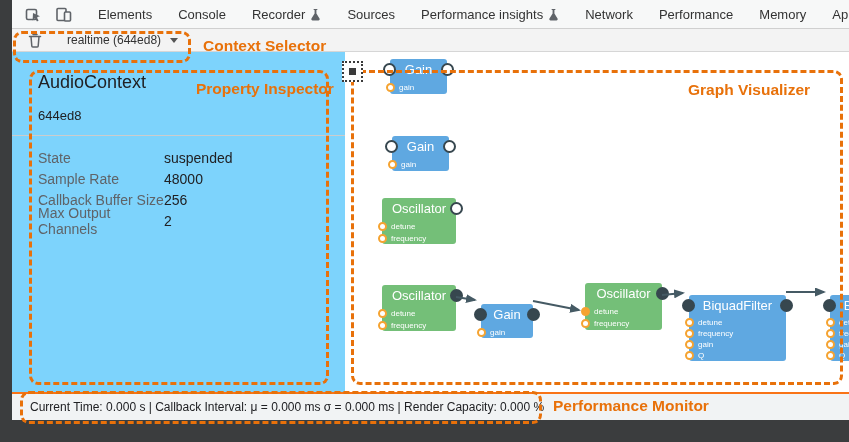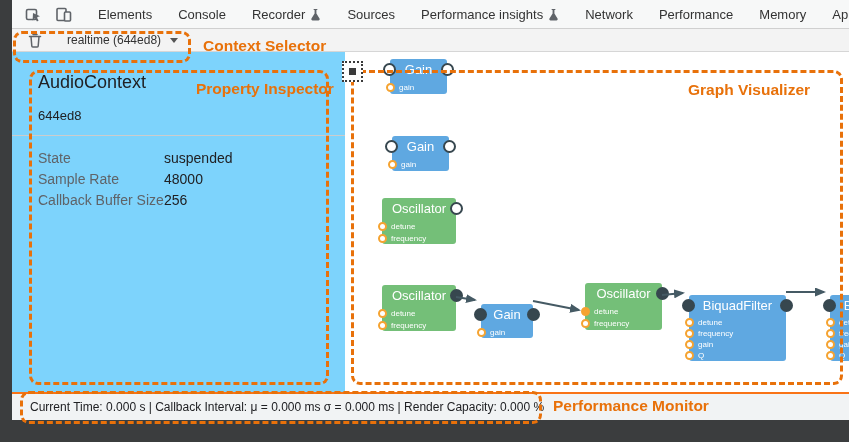--- a/index.html
+++ b/index.html
@@ -141,20 +141,24 @@
             <span class="prop-label">State</span>
             <span class="prop-value">suspended</span>
           </div>
           <div class="prop-row">
             <span class="prop-label">Sample Rate</span>
             <span class="prop-value">48000</span>
           </div>
           <div class="prop-row">
             <span class="prop-label">Callback Buffer Size</span>
             <span class="prop-value">256</span>
+          </div>
+          <div class="prop-row">
+            <span class="prop-label">Max Output Channels</span>
+            <span class="prop-value">2</span>
           </div>
         </div>
     </div>
 
     <div class="graph">
       <svg id="edges" width="504" height="341">
         <defs>
           <marker id="arw" markerWidth="11" markerHeight="9" refX="9" refY="4.5" orient="auto" markerUnits="userSpaceOnUse">
             <path d="M0,0 L11,4.5 L0,9 z" fill="#455a64"></path>
           </marker>

